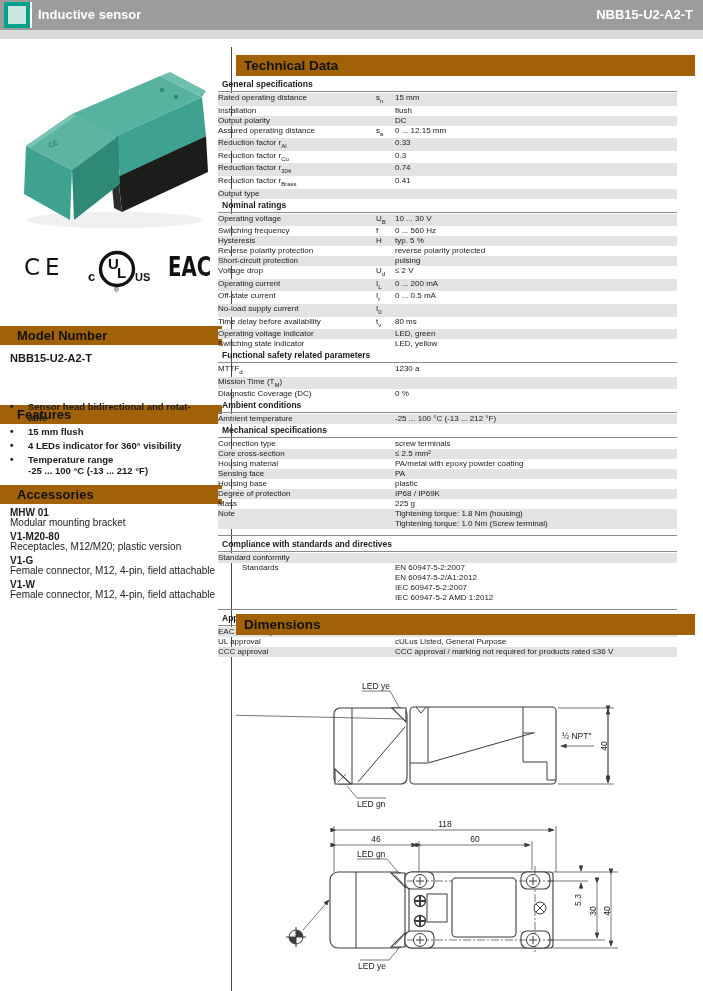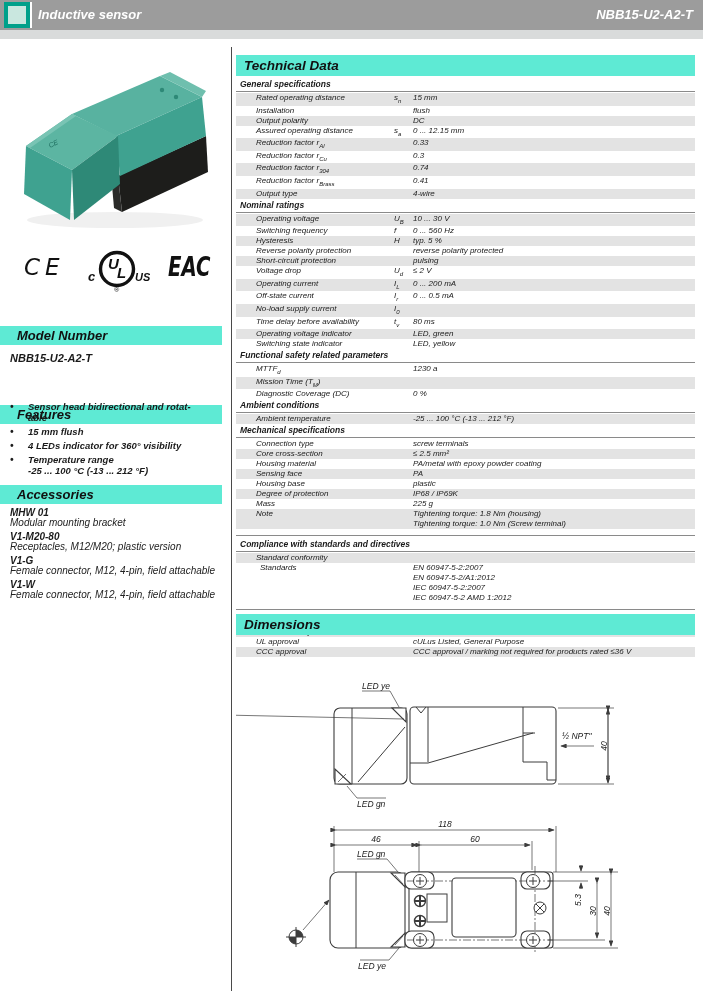--- a/index.html
+++ b/index.html
@@ -1,29 +1,29 @@
 <!DOCTYPE html>
 <html><head>
 <meta charset="utf-8">
 <style>
   html,body{margin:0;padding:0;background:#fff;}
   #page{position:relative;width:703px;height:991px;background:#fff;overflow:hidden;
-        font-family:"Liberation Sans", sans-serif;color:#1a1a1a;font-style:italic;}
+        font-family:"Liberation Sans", sans-serif;color:#1a1a1a;}
 
   
   .topbar{position:absolute;left:0;top:0;width:703px;height:30px;background:#9c9c9c;}
   .topbar .logo{position:absolute;left:4px;top:2px;width:26px;height:26px;box-sizing:border-box;
                 background:#c9e7df;border:4px solid #00a08a;box-shadow:2px 0 0 #fff;}
   .topbar .ttl{position:absolute;left:38px;top:0;line-height:30px;font-size:13px;font-weight:bold;color:#fff;}
   .topbar .mdl{position:absolute;right:10px;top:0;line-height:30px;font-size:13px;font-weight:bold;color:#fff;}
   .substrip{position:absolute;left:0;top:30px;width:703px;height:9px;background:#d9dbdb;}
   .vrule{position:absolute;left:231px;top:47px;width:1px;height:944px;background:#4a4a4a;}
 
   
-  .bar{position:absolute;background:#5eead4;color:#111;font-weight:bold;box-sizing:border-box;}
+  .bar{position:absolute;background:#a16207;color:#111;font-weight:bold;box-sizing:border-box;}
   .bar.left{left:0;width:222px;height:19px;font-size:13px;line-height:19px;padding-left:17px;}
   .bar.right{left:236px;width:459px;height:21px;font-size:13.5px;line-height:21px;padding-left:8px;}
 
   
   .model-val{position:absolute;left:10px;top:352px;font-size:11px;font-weight:bold;}
   .features-list{position:absolute;left:10px;top:401px;width:208px;}
   .feat{display:flex;margin-bottom:3px;}
   .feat .b{flex:0 0 18px;font-size:10px;font-weight:bold;line-height:11px;}
   .feat .t{font-size:9.5px;font-weight:bold;line-height:11px;}
   .acc-list{position:absolute;left:10px;top:507px;width:210px;}
@@ -33,27 +33,27 @@
 
   
   .logos{position:absolute;left:0;top:240px;width:222px;height:60px;}
   .ce{position:absolute;left:24px;top:14px;font-size:23px;letter-spacing:5px;color:#111;
       font-family:"DejaVu Sans", sans-serif;}
   .eac{position:absolute;left:168px;top:12px;font-size:24px;font-weight:bold;color:#111;
        transform:scale(.82,1.08);transform-origin:left top;letter-spacing:0px;
        font-family:"DejaVu Sans", sans-serif;}
 
   
-  .ttable{position:absolute;left:236px;top:78px;width:459px;}
+  .ttable{position:absolute;left:218px;top:78px;width:459px;}
   .tsec-h{font-size:8.5px;font-weight:bold;line-height:11px;padding:1px 0 1px 4px;
           border-bottom:1px solid #8a8a8a;margin-bottom:1px;}
   .tsec-h.top{margin-top:6px;border-top:1px solid #8a8a8a;padding-top:3px;}
   .trow{display:flex;font-size:8px;line-height:10px;}
   .trow.shade{background:#e3e3e3;}
-  .trow .lbl{flex:0 0 158px;padding-left:20px;box-sizing:border-box;}
+  .trow .lbl{flex:0 0 158px;padding-left:0;box-sizing:border-box;}
   .trow .lbl.ind2{padding-left:24px;}
   .trow .lbl.full{flex:1;}
   .trow .sym{flex:0 0 19px;}
   .trow .val{flex:1;}
   sub{font-size:6px;}
 
   
   .dwg{position:absolute;}
   .dwg text{font-size:8.5px;fill:#1a1a1a;font-family:"Liberation Sans",sans-serif;}
   .dwg .ln{stroke:#3c3c3c;stroke-width:1;fill:none;}
@@ -216,23 +216,20 @@
       <div class="trow">
         <div class="lbl">Reduction factor r<sub>Brass</sub></div>
         <div class="sym"></div>
         <div class="val">
           <div>0.41</div>
         </div>
       </div>
       <div class="trow shade">
         <div class="lbl">Output type</div>
         <div class="sym"></div>
-        <div class="val">
-          <div>4-wire</div>
-        </div>
       </div>
       <div class="tsec-h">Nominal ratings</div>
       <div class="trow shade">
         <div class="lbl">Operating voltage</div>
         <div class="sym">U<sub>B</sub></div>
         <div class="val">
           <div>10 ... 30 V</div>
         </div>
       </div>
       <div class="trow">

